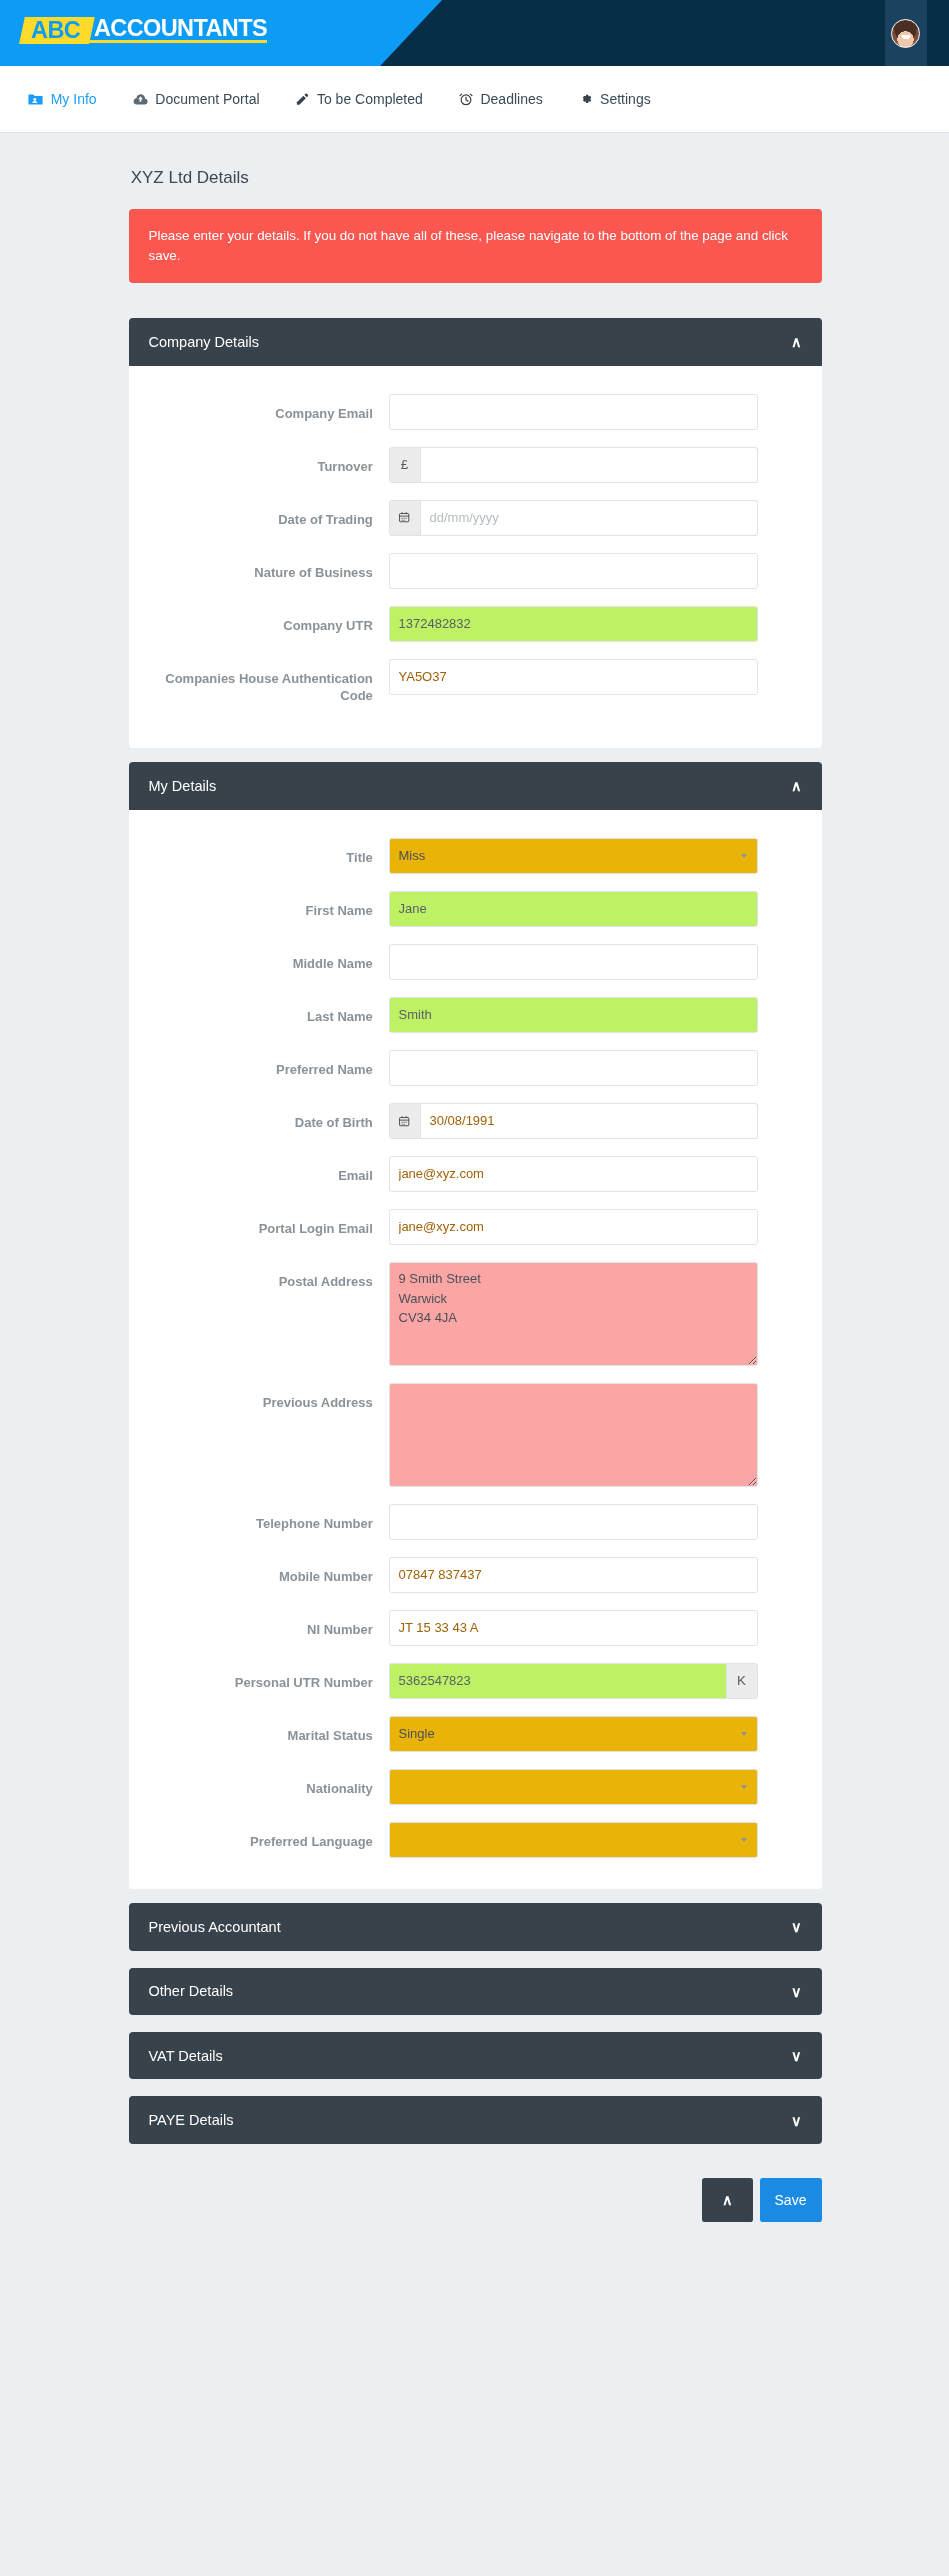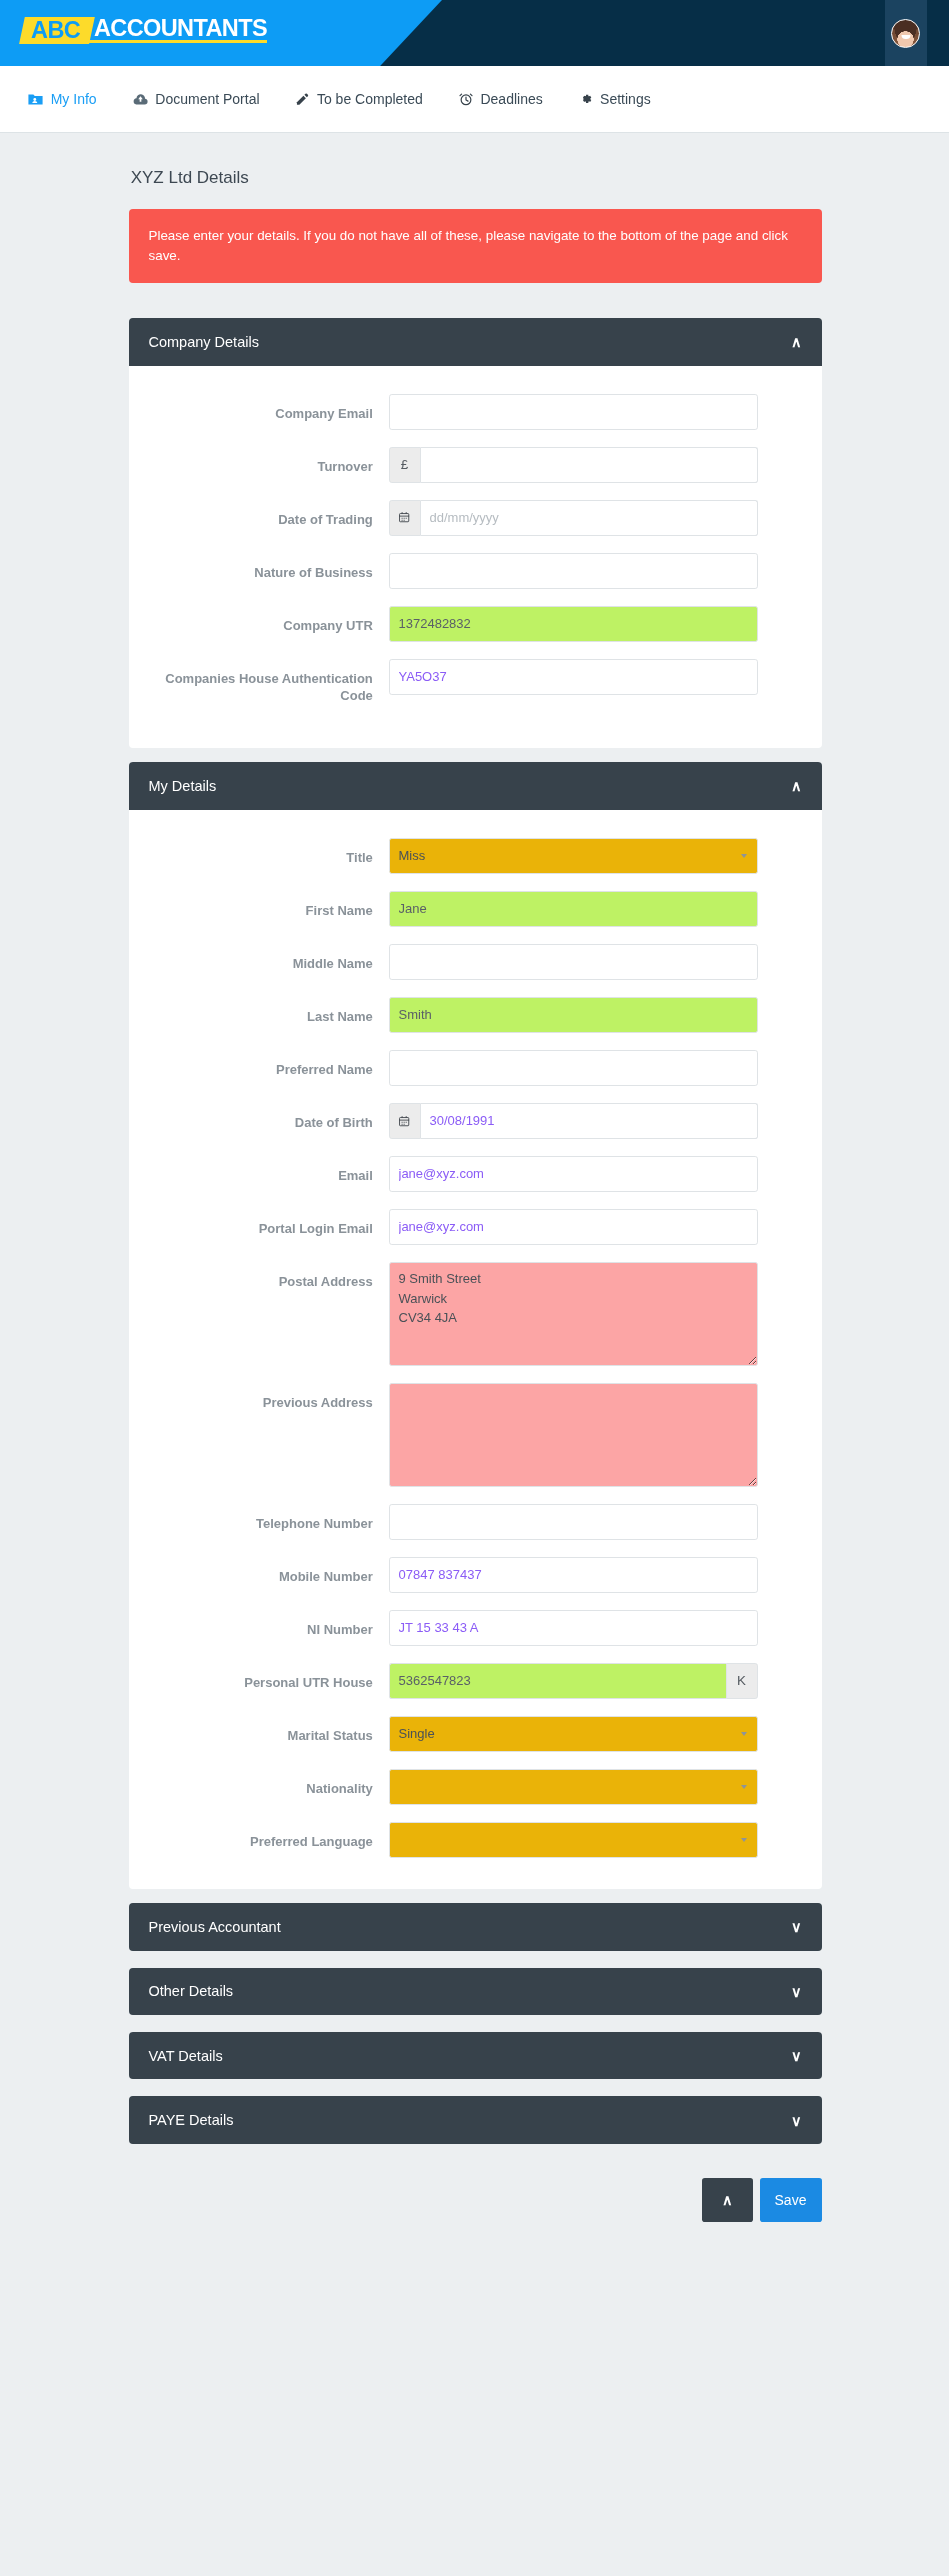--- a/index.html
+++ b/index.html
@@ -171,21 +171,21 @@
   }
   .fctrl { flex: 0 0 369px; width: 369px; display: flex; }
 
   .inp {
     width: 100%;
     height: 36px;
     border: 0.6px solid #dfe3e6;
     border-radius: 2.8px;
     background: #ffffff;
     font-size: 13px;
-    color: #8b5cf6;
+    color: #a16207;
     padding: 0 9px;
     font-family: "Liberation Sans", sans-serif;
   }
   .inp.disabled { background: #bef264; color: #5a6067; }
   .inp::placeholder { color: #b6bcc1; }
 
   .ta {
     width: 100%;
     height: 104px;
     border: 0.6px solid #dfe3e6;
@@ -517,21 +517,21 @@
       </div>
 
       <div class="frow">
         <div class="flabel">NI Number</div>
         <div class="fctrl">
           <input class="inp" value="JT 15 33 43 A" style="">
         </div>
       </div>
 
       <div class="frow">
-        <div class="flabel">Personal UTR House</div>
+        <div class="flabel">Personal UTR Number</div>
         <div class="fctrl">
           <div class="grp">
             <input class="inp disabled left-rad" disabled="" value="5362547823" style="">
             <div class="grp-addon right">K</div>
           </div>
         </div>
       </div>
 
       <div class="frow">
         <div class="flabel">Marital Status</div>

